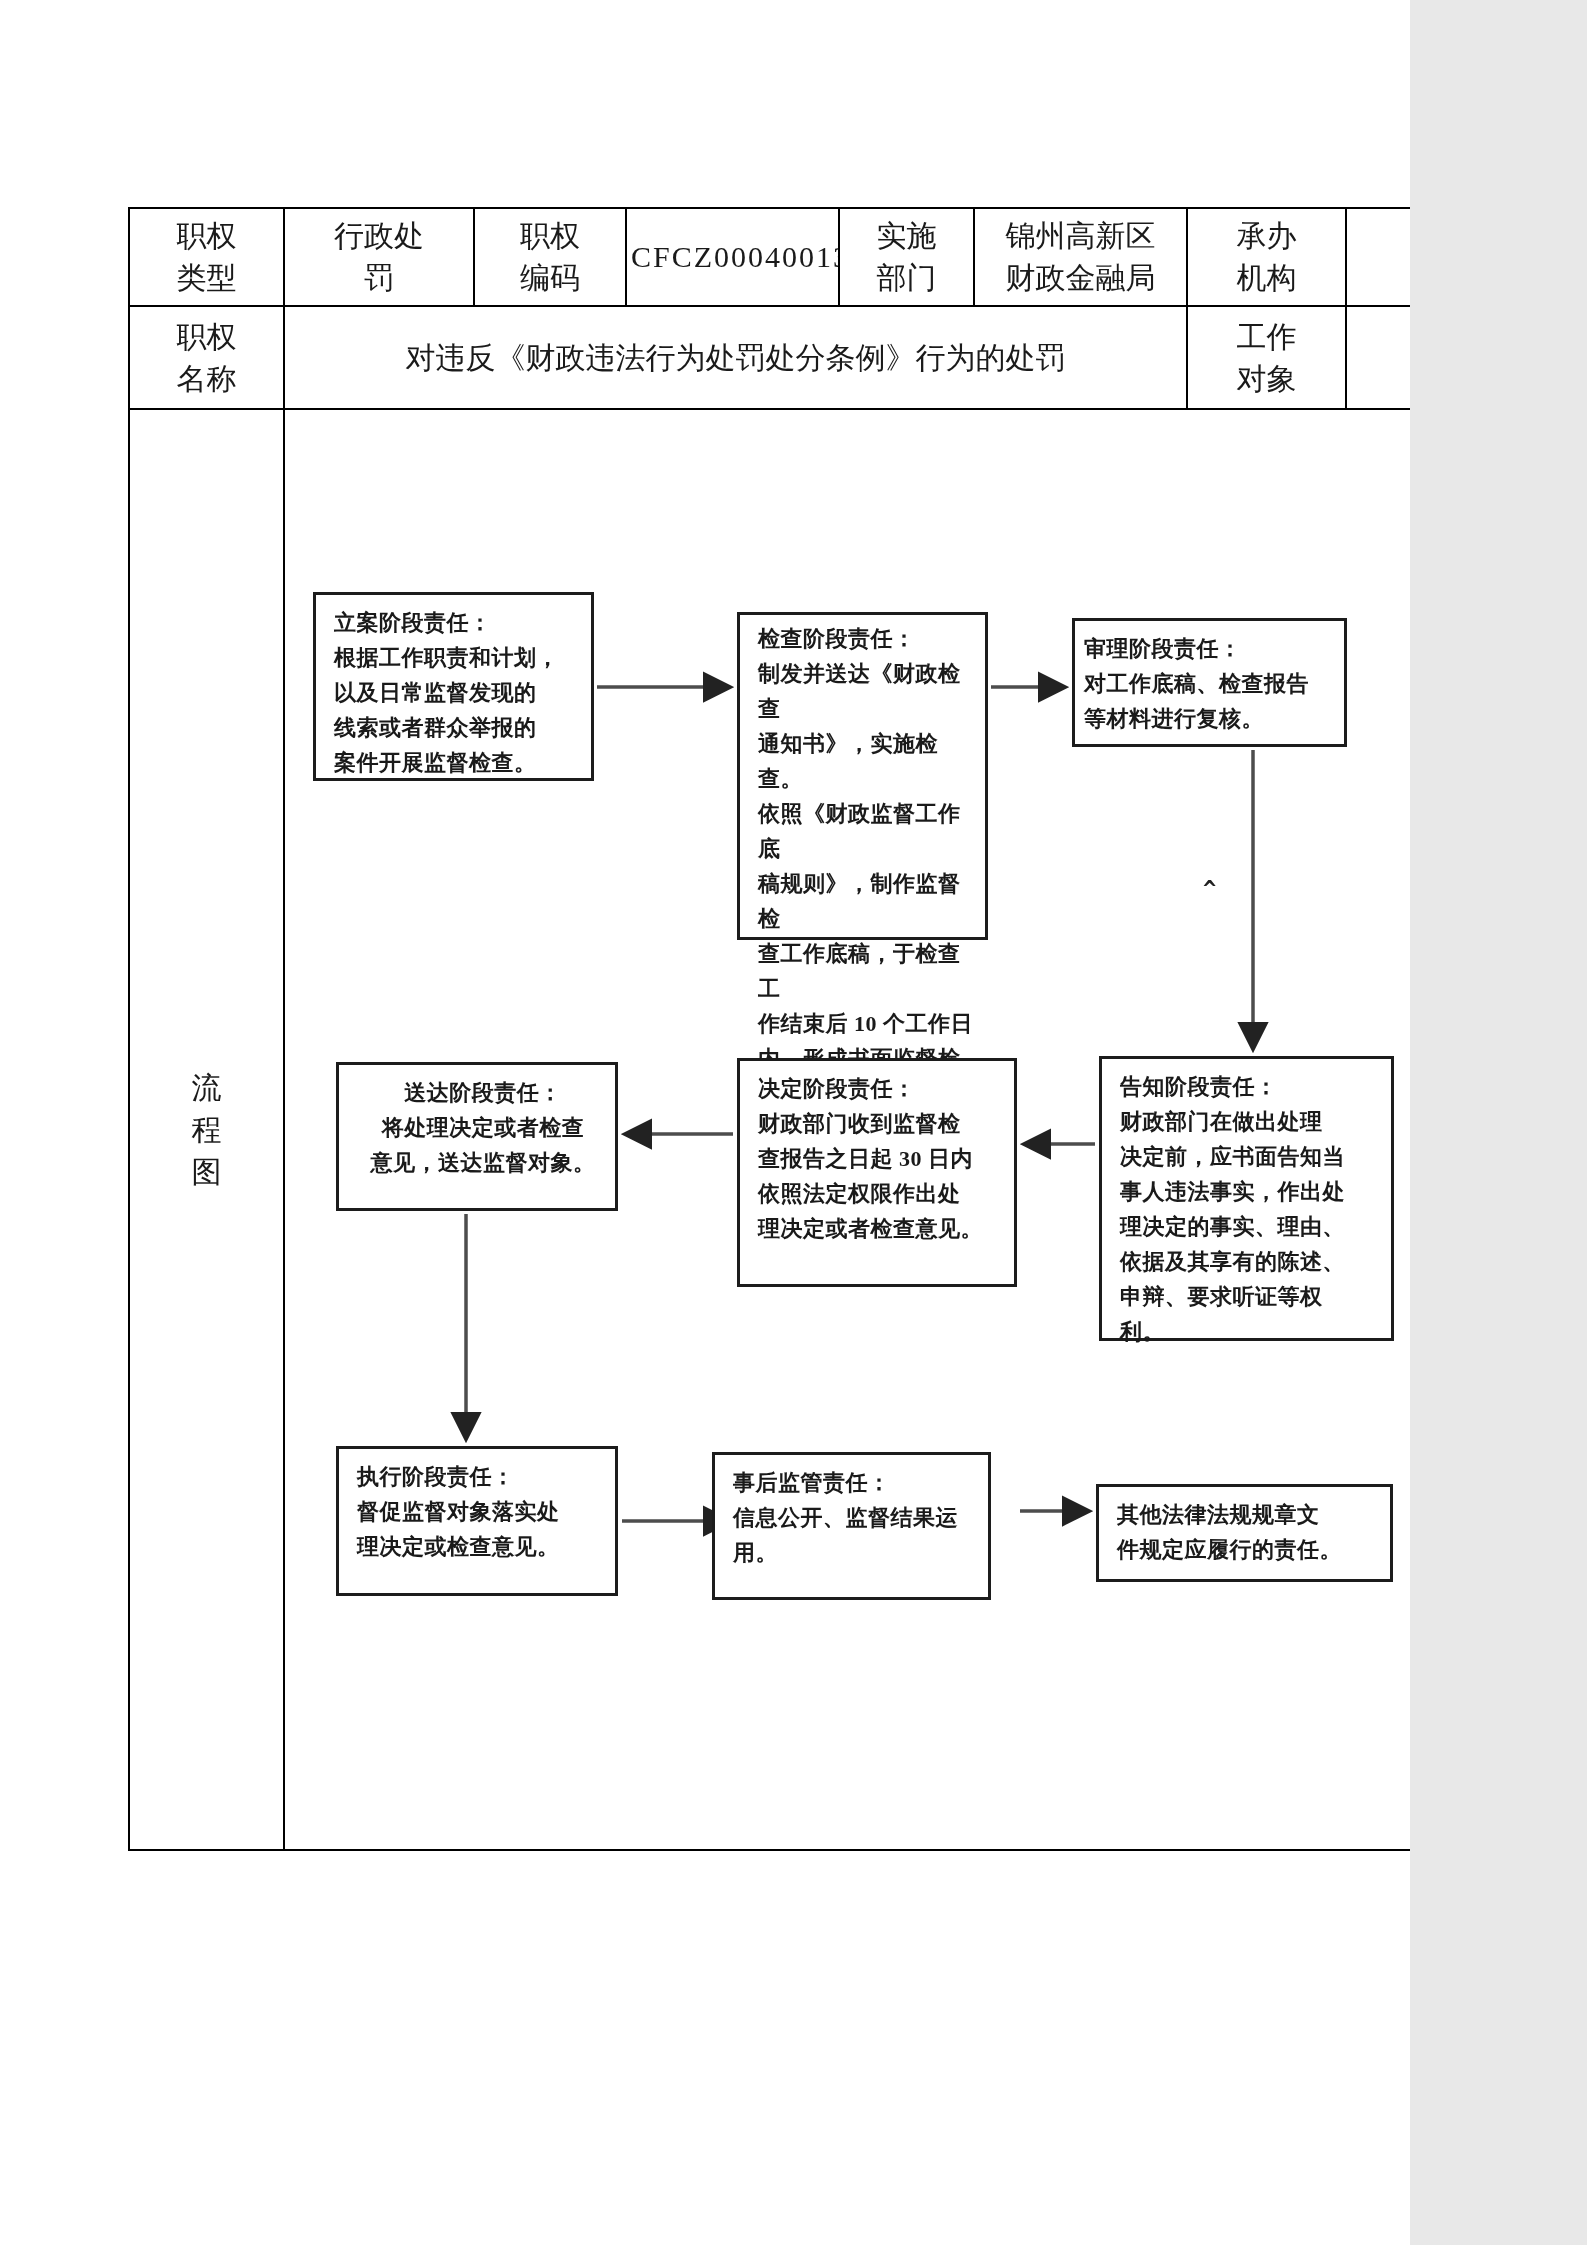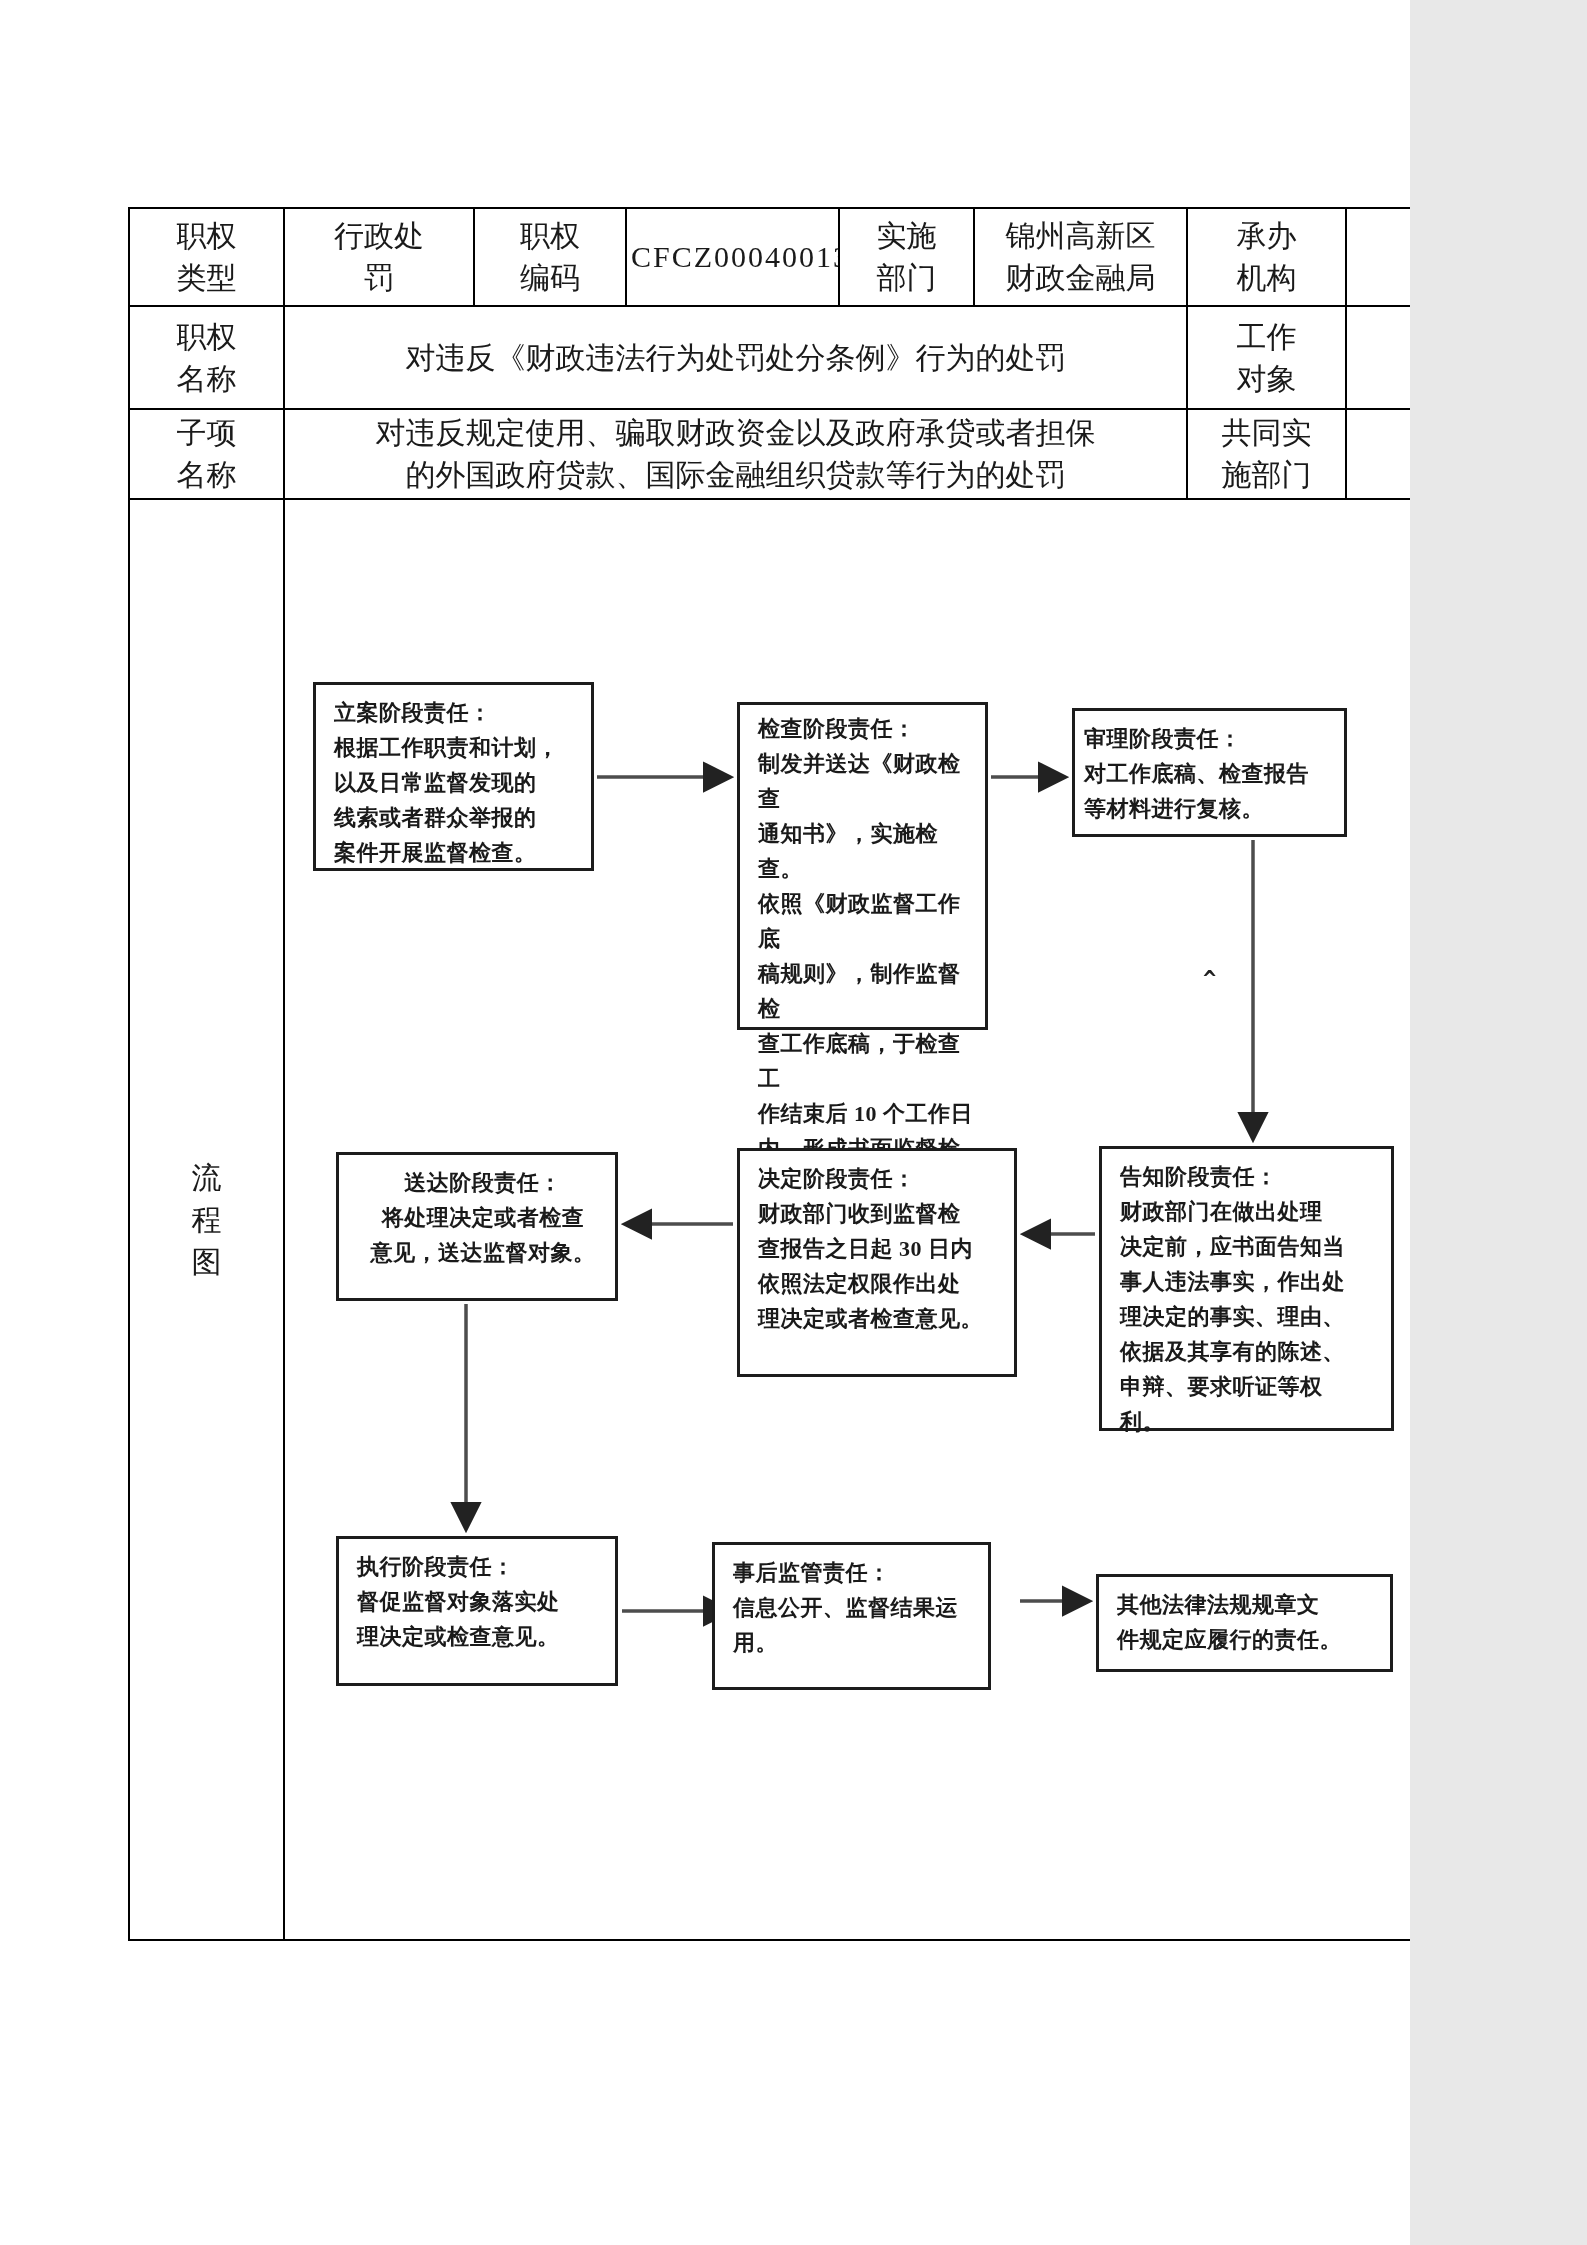--- a/index.html
+++ b/index.html
@@ -90,29 +90,20 @@
       <td></td>
     </tr>
     <tr style="height:103px">
       <td>职权
 名称</td>
       <td colspan="5">对违反《财政违法行为处罚处分条例》行为的处罚</td>
       <td>工作
 对象</td>
       <td></td>
     </tr>
-    <tr style="height:89px">
-      <td>子项
-名称</td>
-      <td colspan="5">对违反规定使用、骗取财政资金以及政府承贷或者担保
-的外国政府贷款、国际金融组织贷款等行为的处罚</td>
-      <td>共同实
-施部门</td>
-      <td></td>
-    </tr>
     <tr style="height:1355px">
       <td class="flow-label">流
 程
 图</td>
       <td colspan="7" class="flow-area">
         <div class="fc-wrap">
 
           <svg class="fc-arrows" viewBox="0 0 1172 1351">
             <defs>
               <marker id="ah" markerWidth="9" markerHeight="9" refX="7.5" refY="4.5" orient="auto">

